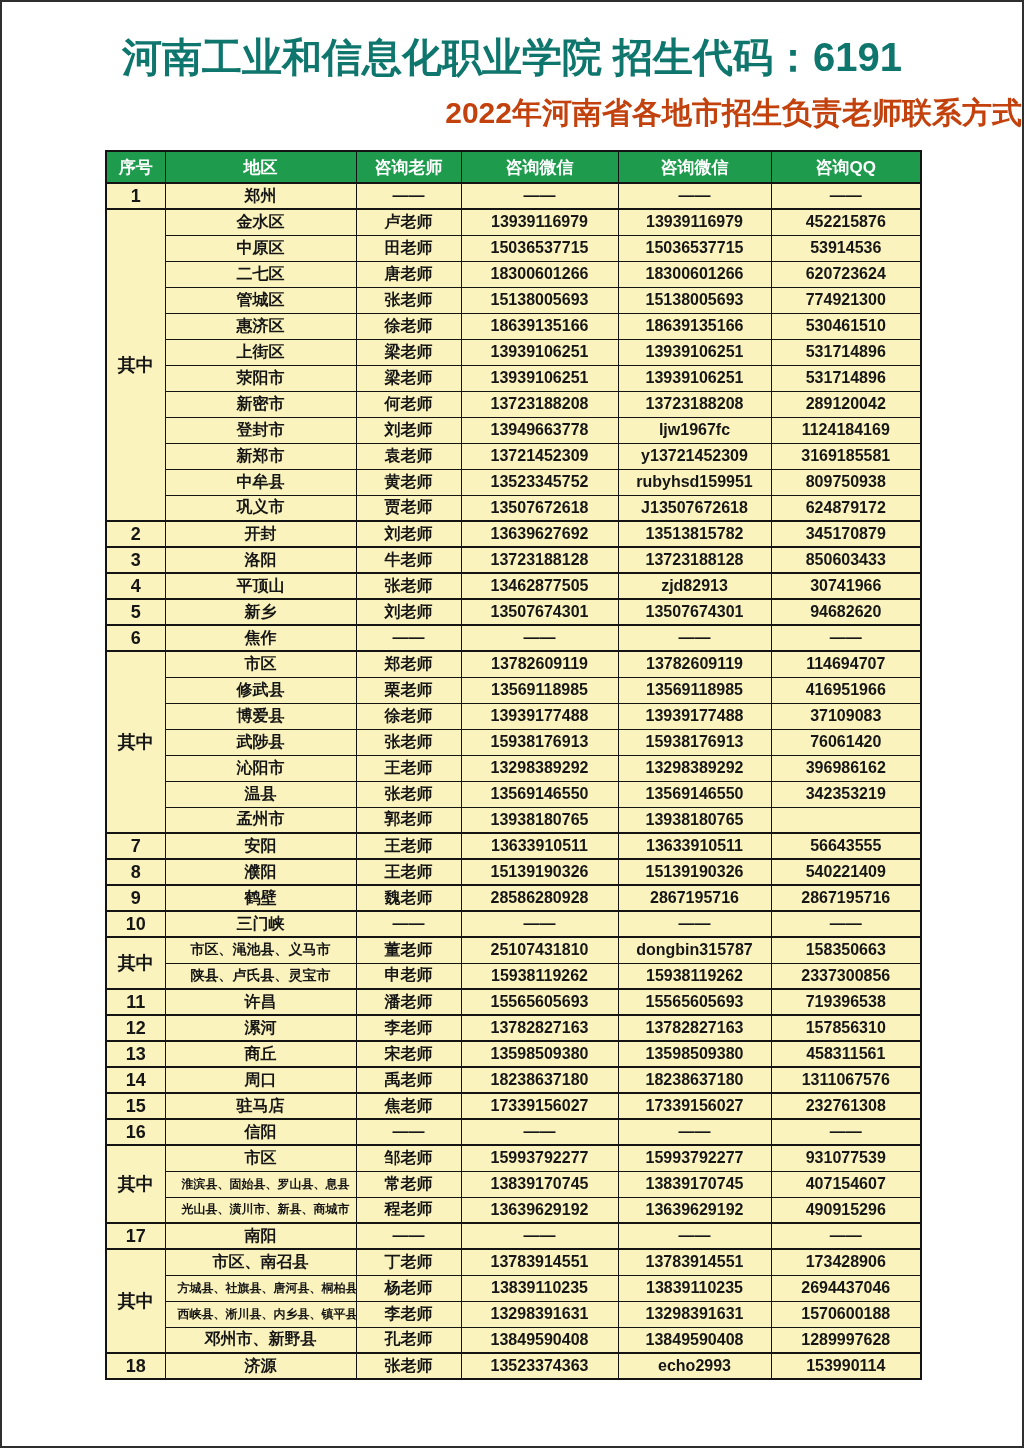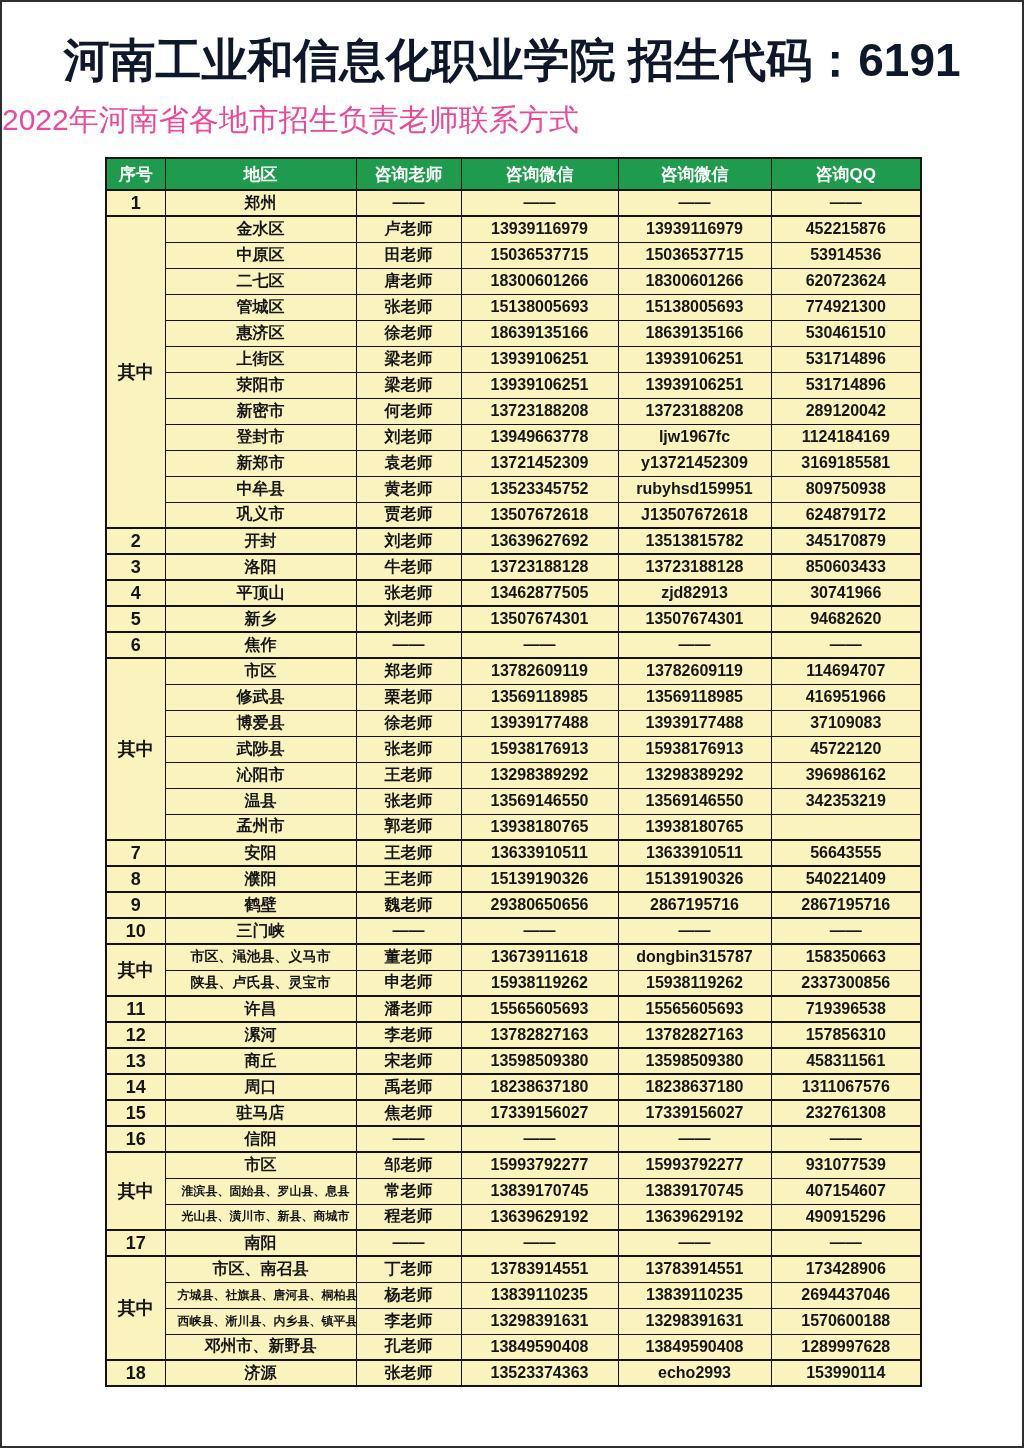--- a/index.html
+++ b/index.html
@@ -4,25 +4,25 @@
 <style>
   html,body { margin:0; padding:0; background:#e8e8e8; }
   .page {
     width:1024px; height:1448px; box-sizing:border-box;
     background:#ffffff; border:2px solid #2f2f2f;
     font-family:"Liberation Sans","DejaVu Sans",sans-serif;
     overflow:hidden; position:relative;
   }
   .title {
     margin:28px 6px 0; text-align:center; white-space:nowrap;
-    font-size:46px; font-weight:800; color:#0f172a; letter-spacing:0;
+    font-size:40px; font-weight:800; color:#0f766e; letter-spacing:0;
   }
   .subtitle {
-    margin:8px 0 0; text-align:left; white-space:nowrap;
-    font-size:30px; font-weight:400; color:#ec4899;
+    margin:8px 0 0; text-align:right; white-space:nowrap;
+    font-size:30px; font-weight:700; color:#c2410c;
   }
   table.contact {
     border-collapse:collapse; table-layout:fixed;
     width:815px; margin:16px 0 0 103px;
     border:2px solid #141414;
   }
   .contact th, .contact td {
     border:1px solid #141414; padding:0 2px; box-sizing:border-box;
     text-align:center; vertical-align:middle;
     font-weight:700; color:#161616; overflow:hidden; white-space:nowrap;
@@ -217,21 +217,21 @@
           <td class="c-teacher">徐老师</td>
           <td class="c-phone">13939177488</td>
           <td class="c-wechat">13939177488</td>
           <td class="c-qq">37109083</td>
         </tr>
         <tr>
           <td class="c-region">武陟县</td>
           <td class="c-teacher">张老师</td>
           <td class="c-phone">15938176913</td>
           <td class="c-wechat">15938176913</td>
-          <td class="c-qq">45722120</td>
+          <td class="c-qq">76061420</td>
         </tr>
         <tr>
           <td class="c-region">沁阳市</td>
           <td class="c-teacher">王老师</td>
           <td class="c-phone">13298389292</td>
           <td class="c-wechat">13298389292</td>
           <td class="c-qq">396986162</td>
         </tr>
         <tr>
           <td class="c-region">温县</td>
@@ -260,37 +260,37 @@
           <td class="c-region">濮阳</td>
           <td class="c-teacher">王老师</td>
           <td class="c-phone">15139190326</td>
           <td class="c-wechat">15139190326</td>
           <td class="c-qq">540221409</td>
         </tr>
         <tr class="section-start">
           <td class="seq" rowspan="1">9</td>
           <td class="c-region">鹤壁</td>
           <td class="c-teacher">魏老师</td>
-          <td class="c-phone">29380650656</td>
+          <td class="c-phone">28586280928</td>
           <td class="c-wechat">2867195716</td>
           <td class="c-qq">2867195716</td>
         </tr>
         <tr class="section-start">
           <td class="seq" rowspan="1">10</td>
           <td class="c-region">三门峡</td>
           <td class="c-teacher">——</td>
           <td class="c-phone">——</td>
           <td class="c-wechat">——</td>
           <td class="c-qq">——</td>
         </tr>
         <tr class="section-start">
           <td class="seq" rowspan="2">其中</td>
           <td class="c-region sm">市区、渑池县、义马市</td>
           <td class="c-teacher">董老师</td>
-          <td class="c-phone">13673911618</td>
+          <td class="c-phone">25107431810</td>
           <td class="c-wechat">dongbin315787</td>
           <td class="c-qq">158350663</td>
         </tr>
         <tr>
           <td class="c-region sm">陕县、卢氏县、灵宝市</td>
           <td class="c-teacher">申老师</td>
           <td class="c-phone">15938119262</td>
           <td class="c-wechat">15938119262</td>
           <td class="c-qq">2337300856</td>
         </tr>

